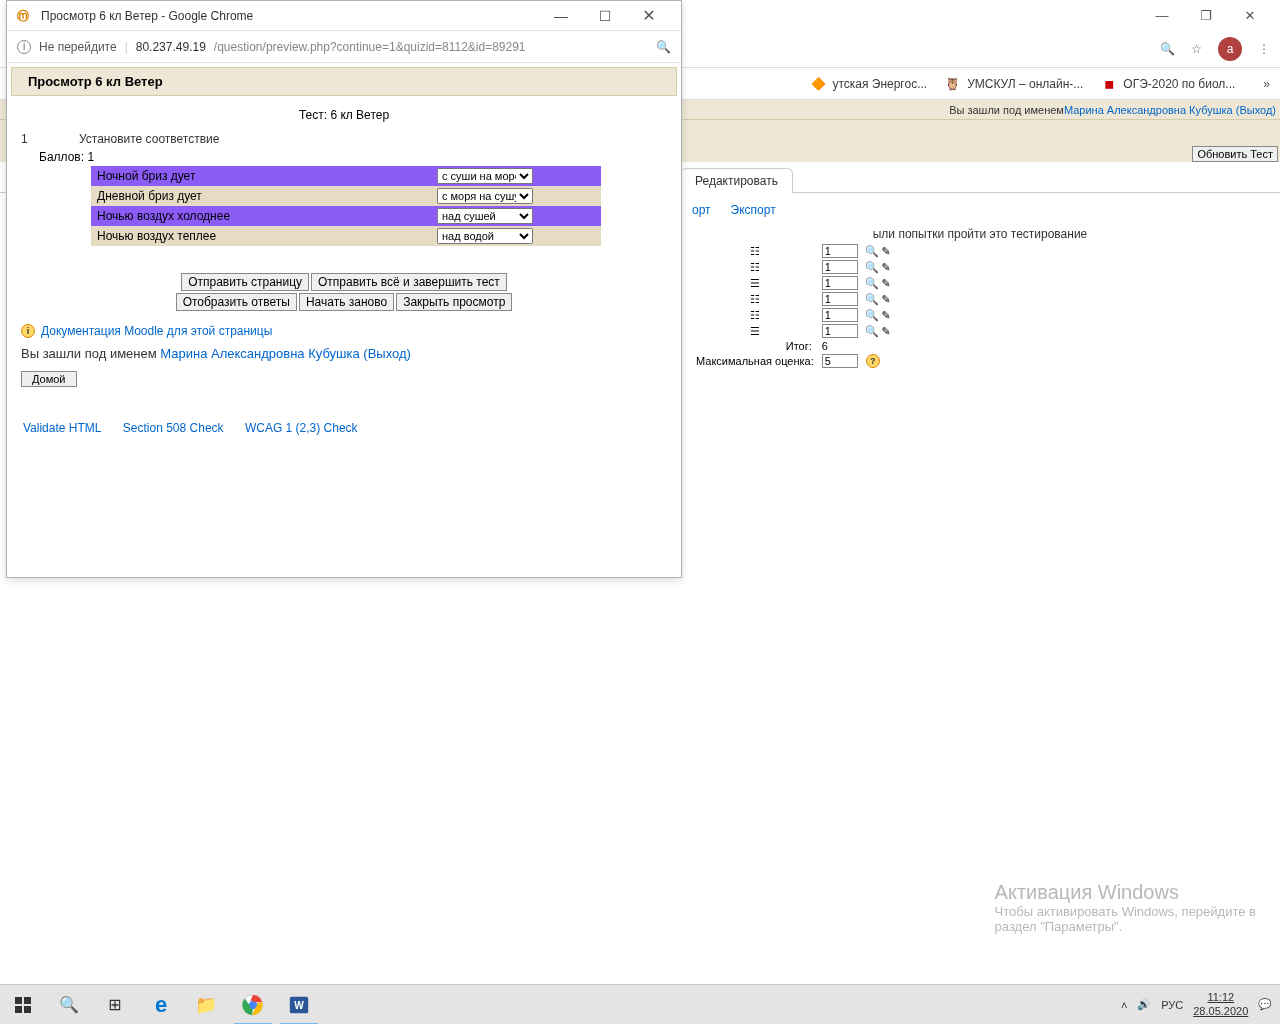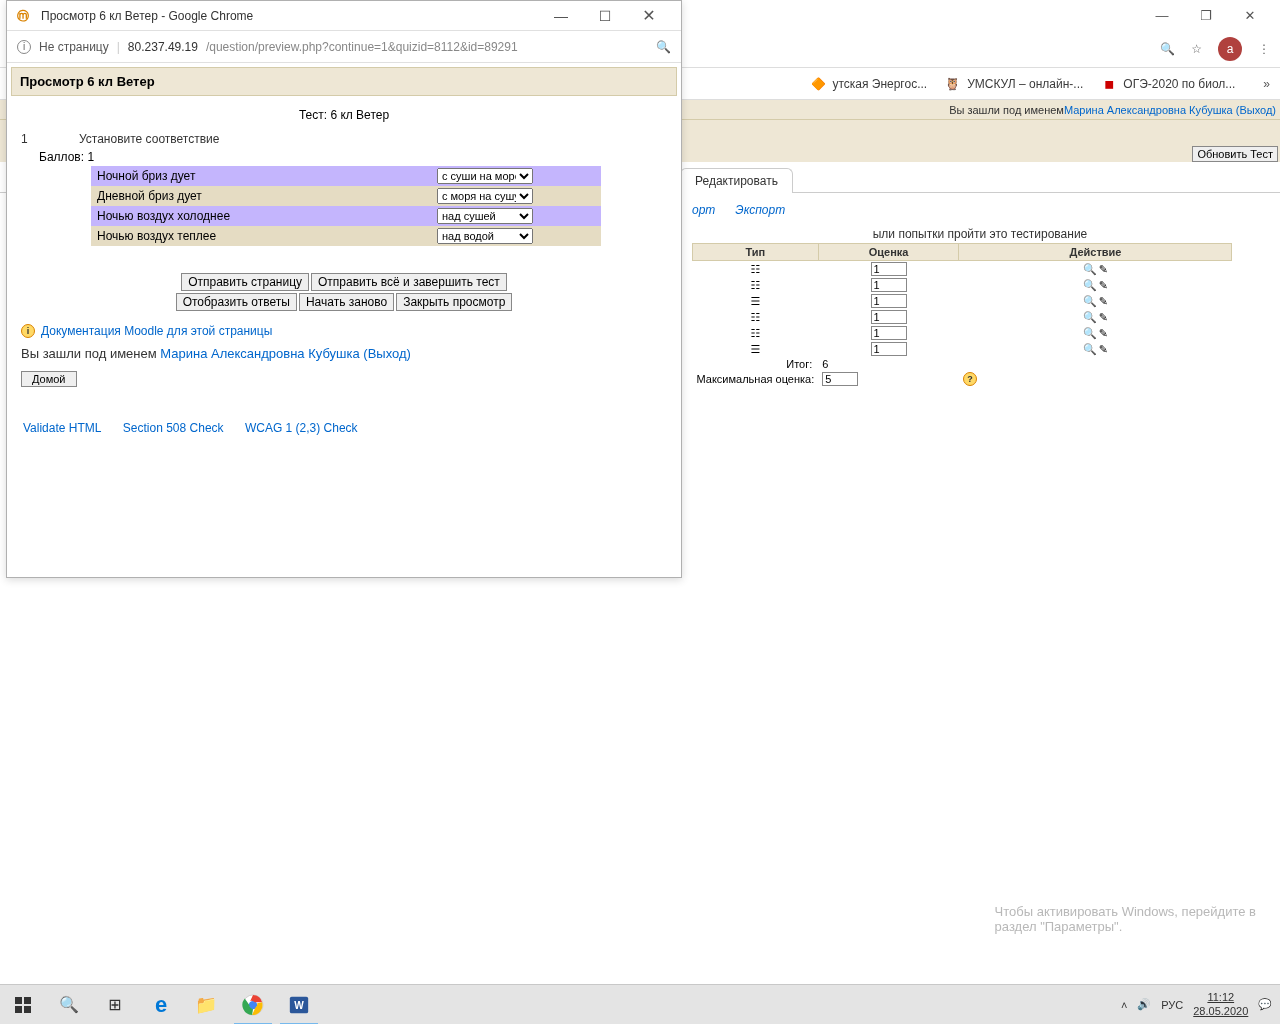--- a/index.html
+++ b/index.html
@@ -20,21 +20,21 @@
 .bg-moodle-header { height: 20px; background: #eee7d5; border-bottom: 1px solid #d4cba9; display: flex; align-items: center; justify-content: flex-end; padding-right: 4px; font-size: 11px; color: #333; }
 .bg-moodle-header a { color: #0066cc; text-decoration: none; }
 .bg-moodle-area { background: #eee7d5; height: 42px; display: flex; align-items: flex-end; justify-content: flex-end; padding-right: 2px; }
 .bg-update-btn { background: #efefef; border: 1px solid #888; font-size: 11px; padding: 1px 4px; }
 
 .bg-tabs { height: 30px; display: flex; align-items: flex-end; padding-left: 680px; }
 .bg-tab { padding: 5px 14px; border: 1px solid #ccc; border-bottom: none; border-radius: 6px 6px 0 0; background: #fafaf2; font-size: 12px; color: #333; margin-right: 2px; position: relative; top: 1px; }
 .bg-tab.active { background: #fff; }
 .bg-tab-content { border-top: 1px solid #ccc; padding: 8px 12px; }
 .bg-links { display: flex; gap: 20px; padding: 2px 0 6px 680px; }
-.bg-links a { color: #0066cc; font-size: 12px; text-decoration: none; font-style: italic; }
+.bg-links a { color: #0066cc; font-size: 12px; text-decoration: none; }
 .bg-attempt-text { text-align: center; font-size: 12px; color: #333; padding: 4px 0 2px 680px; }
 
 .bg-table { margin-left: 680px; border-collapse: collapse; }
 .bg-table th { background: #eee7d5; border: 1px solid #d4cba9; font-size: 11px; font-weight: bold; padding: 2px 50px; color: #333; }
 .bg-table td { font-size: 11px; padding: 1px 4px; text-align: center; }
 .bg-grade-input { width: 36px; border: 1px solid #888; font-size: 11px; padding: 0 2px; }
 .bg-action-icons { display: flex; gap: 2px; justify-content: center; }
 .bg-total-row td { text-align: right; padding-right: 6px; }
 .bg-max-row td { text-align: right; margin-top: 26px; }
 
@@ -52,32 +52,32 @@
 
 .popup-url { height: 32px; border-bottom: 1px solid #e0e0e0; display: flex; align-items: center; padding: 0 10px; gap: 8px; font-size: 12px; }
 .popup-url-i { color: #666; border: 1px solid #888; border-radius: 50%; width: 14px; height: 14px; display: flex; align-items: center; justify-content: center; font-size: 10px; }
 .popup-url-unsafe { color: #555; }
 .popup-url-divider { color: #ccc; }
 .popup-url-path-host { color: #333; }
 .popup-url-path-rest { color: #888; }
 .popup-url-search { margin-left: auto; color: #666; }
 
 .popup-body { padding: 0 4px; }
-.popup-heading { background: #eee7d5; border: 1px solid #d4cba9; padding: 6px 8px; font-size: 13px; font-weight: bold; margin-top: 4px; }
+.popup-heading { background: #eee7d5; border: 1px solid #d4cba9; padding: 6px 16px; font-size: 13px; font-weight: bold; margin-top: 4px; }
 .popup-testname { text-align: center; font-size: 12px; padding: 12px 0 8px; }
 
 .question-box { padding: 0 8px 8px 10px; }
 .q-row { display: flex; font-size: 12px; color: #333; padding: 2px 0; }
 .q-num { width: 18px; }
 .q-text { padding-left: 40px; }
 .q-score { padding-left: 18px; padding-top: 2px; }
 
 .match-table { width: 510px; margin-left: 70px; margin-top: 2px; border-collapse: collapse; }
 .match-table tr { }
-.match-table tr.odd { background: #c4b5fd; }
+.match-table tr.odd { background: #8b5cf6; }
 .match-table tr.even { background: #e5dcc3; }
 .match-table td { font-size: 12px; padding: 2px 6px; }
 .match-table td.label { width: 340px; }
 .match-table select { font-size: 11px; width: 96px; }
 
 .popup-buttons { text-align: center; padding: 18px 0 6px; }
 .popup-buttons button { font-size: 12px; background: #efefef; border: 1px solid #888; padding: 1px 6px; margin: 1px; }
 
 .popup-doc { display: flex; align-items: center; gap: 6px; padding: 6px 10px 4px; font-size: 12px; }
 .popup-doc a { color: #0066cc; text-decoration: none; }
@@ -156,25 +156,20 @@
   </div>
   <div class="bg-tab-content">
     <div class="bg-links">
       <a href="#">орт</a>
       <a href="#">Экспорт</a>
     </div>
     <div class="bg-attempt-text">ыли попытки пройти это тестирование</div>
 
     <table class="bg-table">
       <tbody>
-          <tr>
-        <th>Тип</th>
-        <th>Оценка</th>
-        <th style="padding:2px 110px">Действие</th>
-      </tr>
       <tr>
             <td><span>☷</span></td>
             <td><input class="bg-grade-input" value="1" style=""></td>
             <td>
               <div class="bg-action-icons">
                 <span>🔍</span>
                 <span>✎</span>
               </div>
             </td>
           </tr>
@@ -256,21 +251,21 @@
     <span class="popup-fav">ⓜ</span>
     <span class="popup-title-text">Просмотр 6 кл Ветер - Google Chrome</span>
     <div class="popup-title-btns">
       <div class="popup-title-btn">—</div>
       <div class="popup-title-btn">☐</div>
       <div class="popup-title-btn close">✕</div>
     </div>
   </div>
   <div class="popup-url">
     <span class="popup-url-i">i</span>
-    <span class="popup-url-unsafe">Не страницу</span>
+    <span class="popup-url-unsafe">Не перейдите</span>
     <span class="popup-url-divider">|</span>
     <span class="popup-url-path-host">80.237.49.19</span>
       <span class="popup-url-path-rest">/question/preview.php?continue=1&amp;quizid=8112&amp;id=89291</span>
     <span class="popup-url-search">🔍</span>
   </div>
 
   <div class="popup-body">
     <div class="popup-heading">Просмотр 6 кл Ветер</div>
     <div class="popup-testname">Тест: 6 кл Ветер</div>
 
@@ -321,20 +316,21 @@
 
     <div class="popup-validate">
       <a href="#">Validate HTML</a>
       <a href="#">Section 508 Check</a>
       <a href="#">WCAG 1 (2,3) Check</a>
     </div>
   </div>
 </div>
 
 <div class="activation">
+  <div class="t1">Активация Windows</div>
   <div class="t2">Чтобы активировать Windows, перейдите в</div>
   <div class="t2">раздел "Параметры".</div>
 </div>
 
 <div class="taskbar">
   <div class="taskbar-left">
     <div class="tb-btn">
       <svg width="16" height="16" viewBox="0 0 16 16">
           <rect x="0" y="0" width="7" height="7" fill="#333"></rect>
           <rect x="9" y="0" width="7" height="7" fill="#333"></rect>

